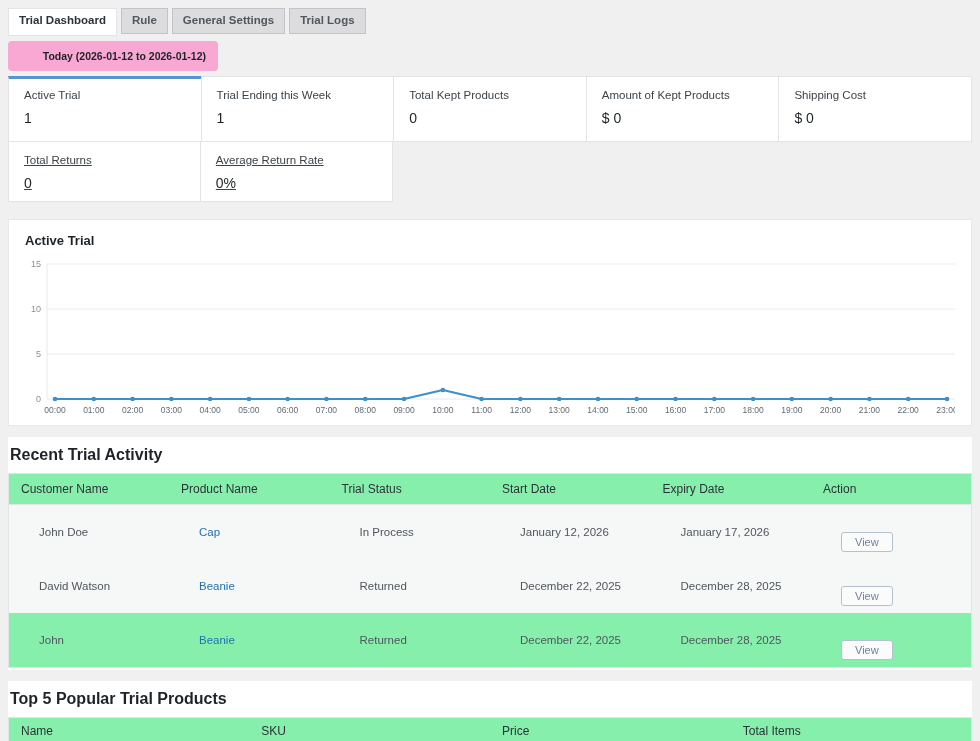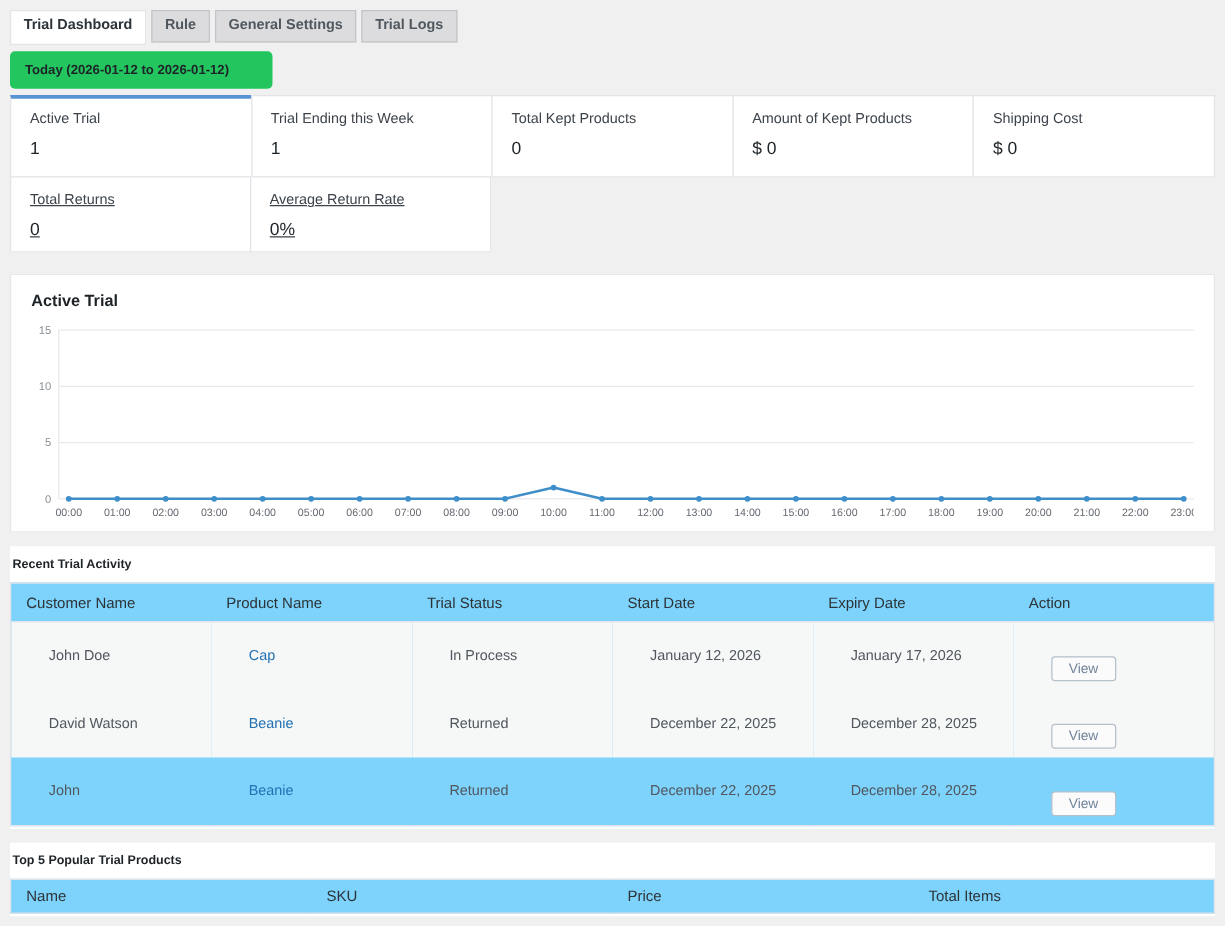--- a/index.html
+++ b/index.html
@@ -12,42 +12,42 @@
   }
   
   .tab-bar { display:flex; gap:4px; padding:8px 0 0 8px; align-items:flex-end;text-align:right; }
   .tab {
     padding:6px 10px; font-size:11.5px; font-weight:700; line-height:1;
     background:#dcdcde; border:1px solid #c3c4c7; color:#50575e; cursor:pointer;
   }
   .tab.active { background:#fff; border-color:#e2e4e7; color:#2c3338; padding-bottom:8px; margin-bottom:-2px; }
   
   .date-filter {
-    margin:7px 8px 0; width:210px; background:#22c55e; border-radius:4px;
-    padding:9px 12px; font-size:10.5px; font-weight:700; color:#1d2327; cursor:pointer;
+    margin:7px 8px 0; width:210px; background:#f9a8d4; border-radius:4px;
+    padding:9px 12px; font-size:10.5px; font-weight:700; color:#1d2327; cursor:pointer;text-align:right;
   }
   
   .stats { margin:5px 8px 0; }
   .stats-row { display:flex; }
   .stat { background:#fff; border:1px solid #e2e4e7; padding:12px 15px; }
   .stat + .stat { margin-left:-1px; }
   .stats-row-1 .stat { flex:1 1 20%; height:66px; }
   .stats-row-2 { margin-top:-1px;text-decoration:underline; }
   .stats-row-2 .stat { flex:0 0 20%; height:61px; }
   .stat-active { border-top:3px solid #5794d2; padding-top:10px; }
   .stat .lbl { font-size:11.5px; color:#3c434a; display:block; }
   .stat .val { margin-top:9px; font-size:14px; color:#1d2327; }
   
   .chart-card { margin:17px 8px 0; background:#fff; border:1px solid #e7e8ea; padding:13px 16px 4px; }
   .chart-title { font-size:13px; font-weight:700; color:#1d2327; margin:0 0 8px; }
   svg text { font-family:"Liberation Sans","DejaVu Sans",sans-serif; }
   
   .tbl-section { margin:11px 8px 0; background:#fff; padding:9px 0 2px; }
-  .tbl-section h2 { font-size:10px; font-weight:700; color:#1d2327; margin:0 0 9px 2px; }
-  table { width:100%; border-collapse:collapse; border:1px solid #e2e4e7; background:#7dd3fc; font-size:11.5px; table-layout:fixed; }
+  .tbl-section h2 { font-size:16px; font-weight:700; color:#1d2327; margin:0 0 9px 2px; }
+  table { width:100%; border-collapse:collapse; border:1px solid #e2e4e7; background:#86efac; font-size:11.5px; table-layout:fixed; }
   th { font-weight:400; text-align:left; color:#2c3338; padding:8px 12px; border-bottom:1px solid #e2e4e7; font-size:12px; }
   td { padding:7px 12px; color:#50575e; }
   tr.alt td { background:#f6f7f7; }
   a.cell-link { color:#2271b1; text-decoration:none; cursor:pointer; }
   .products-table th { padding:6px 12px; }
   .view-btn {
     background:#fbfbfc; border:1px solid #b4c0cb; border-radius:3px;
     color:#70839a; font-size:11px; padding:3px 13px; cursor:pointer;
     font-family:inherit;
     margin-top:20px;

